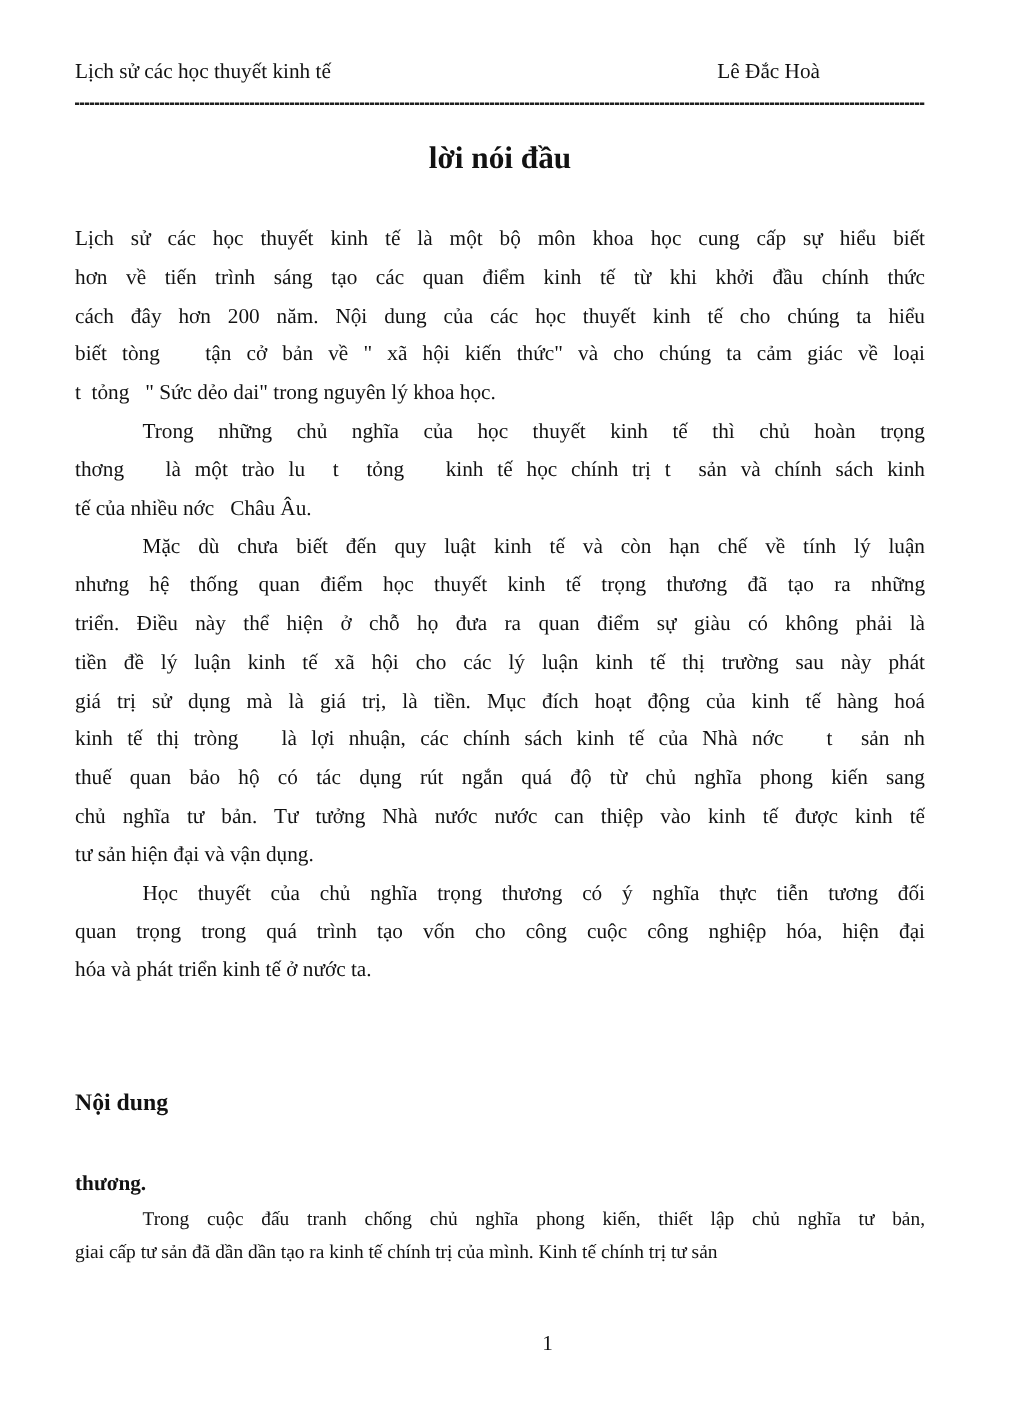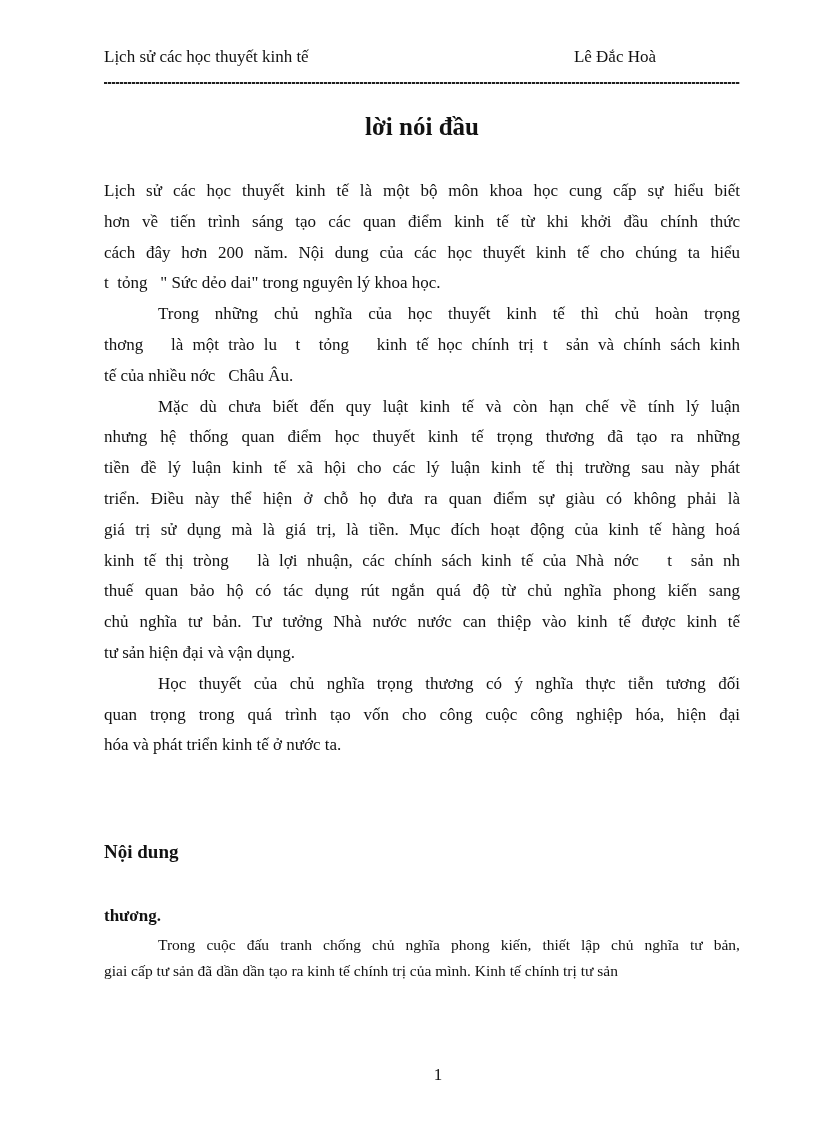--- a/index.html
+++ b/index.html
@@ -3,21 +3,21 @@
 <meta charset="utf-8">
 <style>
   html, body { margin: 0; padding: 0; background: #ffffff; }
   .page {
     position: relative;
     width: 816px;
     height: 1123px;
     margin: 0 auto;
     background: #ffffff;
     box-sizing: border-box;
-    padding: 46px 76px 0 104px;
+    padding: 46px 76px 0 60px;
     font-family: "Liberation Serif", "DejaVu Serif", serif;
     color: #121212;
     overflow: hidden;
   }
   .header {
     display: flex;
     justify-content: space-between;
     align-items: baseline;
     font-size: 17px;
     line-height: 22px;
@@ -76,32 +76,33 @@
     <span class="left">Lịch sử các học thuyết kinh tế</span>
     <span class="right">Lê Đắc Hoà</span>
   </div>
   <div class="header-rule"></div>
   <div class="doc-title">lời nói đầu</div>
   <div class="content" id="content">
       <div class="para">
         <div class="line">Lịch sử các học thuyết kinh tế là một bộ môn khoa học cung cấp sự hiểu biết</div>
         <div class="line">hơn về tiến trình sáng tạo các quan điểm kinh tế từ khi khởi đầu chính thức</div>
         <div class="line">cách đây hơn 200 năm. Nội dung của các học thuyết kinh tế cho chúng ta hiểu</div>
+        <div class="line">biết tòng&nbsp;&nbsp;&nbsp;tận cở bản về " xã hội kiến thức" và cho chúng ta cảm giác về loại</div>
         <div class="line last">t&nbsp;&nbsp;tỏng&nbsp;&nbsp;&nbsp;" Sức dẻo dai" trong nguyên lý khoa học.</div>
       </div>
       <div class="para">
         <div class="line indent">Trong những chủ nghĩa của học thuyết kinh tế thì chủ hoàn trọng</div>
         <div class="line">thơng&nbsp;&nbsp;&nbsp;là một trào lu&nbsp;&nbsp;t&nbsp;&nbsp;tỏng&nbsp;&nbsp;&nbsp;kinh tế học chính trị t&nbsp;&nbsp;sản và chính sách kinh</div>
         <div class="line last">tế của nhiều nớc&nbsp;&nbsp;&nbsp;Châu Âu.</div>
       </div>
       <div class="para">
         <div class="line indent">Mặc dù chưa biết đến quy luật kinh tế và còn hạn chế về tính lý luận</div>
         <div class="line">nhưng hệ thống quan điểm học thuyết kinh tế trọng thương đã tạo ra những</div>
+        <div class="line">triển. Điều này thể hiện ở chỗ họ đưa ra quan điểm sự giàu có không phải là</div>
         <div class="line">tiền đề lý luận kinh tế xã hội cho các lý luận kinh tế thị trường sau này phát</div>
-        <div class="line">triển. Điều này thể hiện ở chỗ họ đưa ra quan điểm sự giàu có không phải là</div>
         <div class="line">giá trị sử dụng mà là giá trị, là tiền. Mục đích hoạt động của kinh tế hàng hoá</div>
         <div class="line">kinh tế thị tròng&nbsp;&nbsp;&nbsp;là lợi nhuận, các chính sách kinh tế của Nhà nớc&nbsp;&nbsp;&nbsp;t&nbsp;&nbsp;sản nh</div>
         <div class="line">thuế quan bảo hộ có tác dụng rút ngắn quá độ từ chủ nghĩa phong kiến sang</div>
         <div class="line">chủ nghĩa tư bản. Tư tưởng Nhà nước nước can thiệp vào kinh tế được kinh tế</div>
         <div class="line last">tư sản hiện đại và vận dụng.</div>
       </div>
       <div class="para">
         <div class="line indent">Học thuyết của chủ nghĩa trọng thương có ý nghĩa thực tiễn tương đối</div>
         <div class="line">quan trọng trong quá trình tạo vốn cho công cuộc công nghiệp hóa, hiện đại</div>
         <div class="line last">hóa và phát triển kinh tế ở nước ta.</div>

